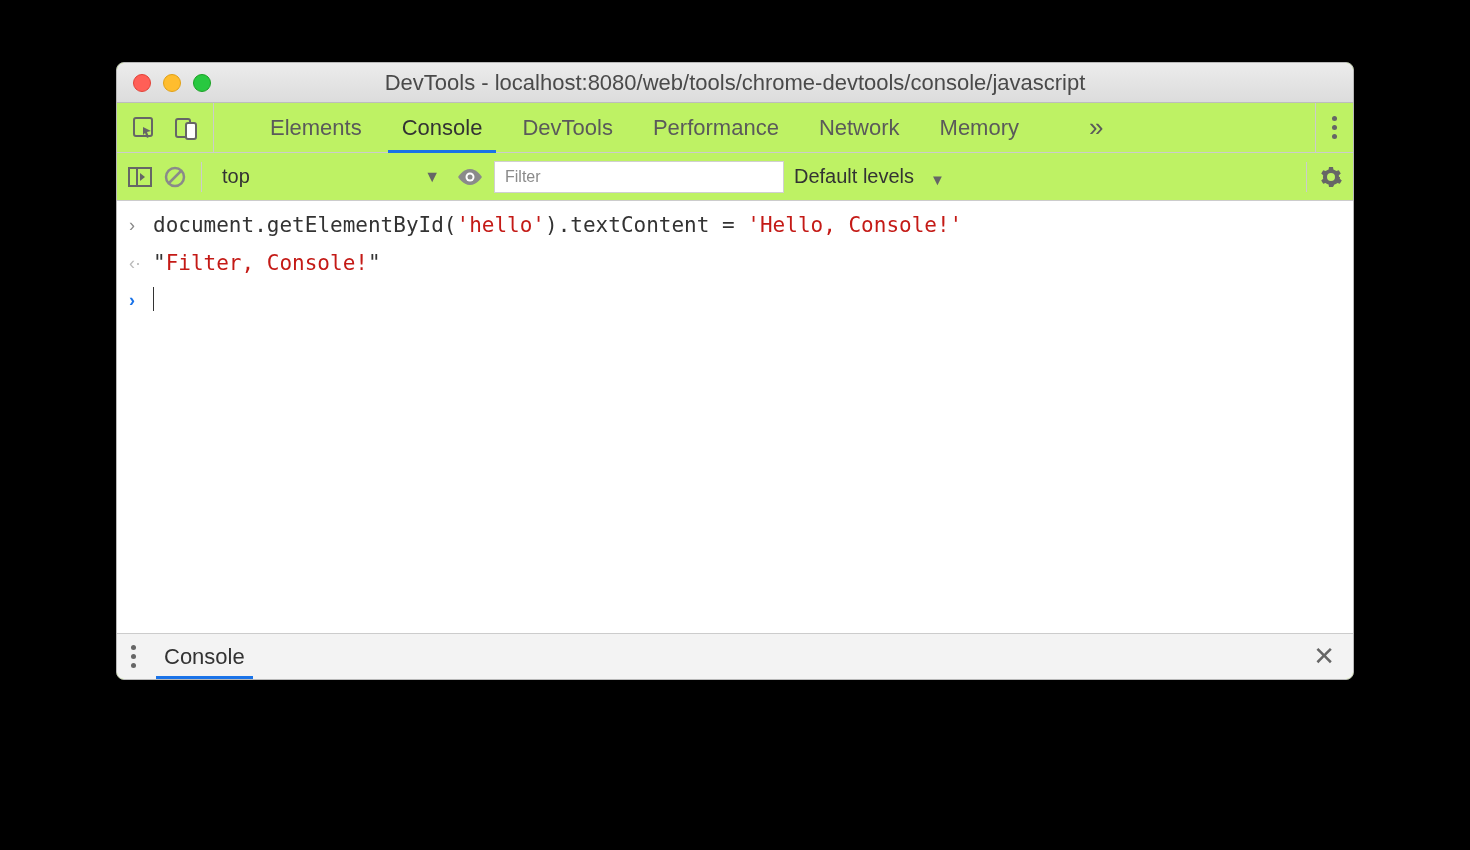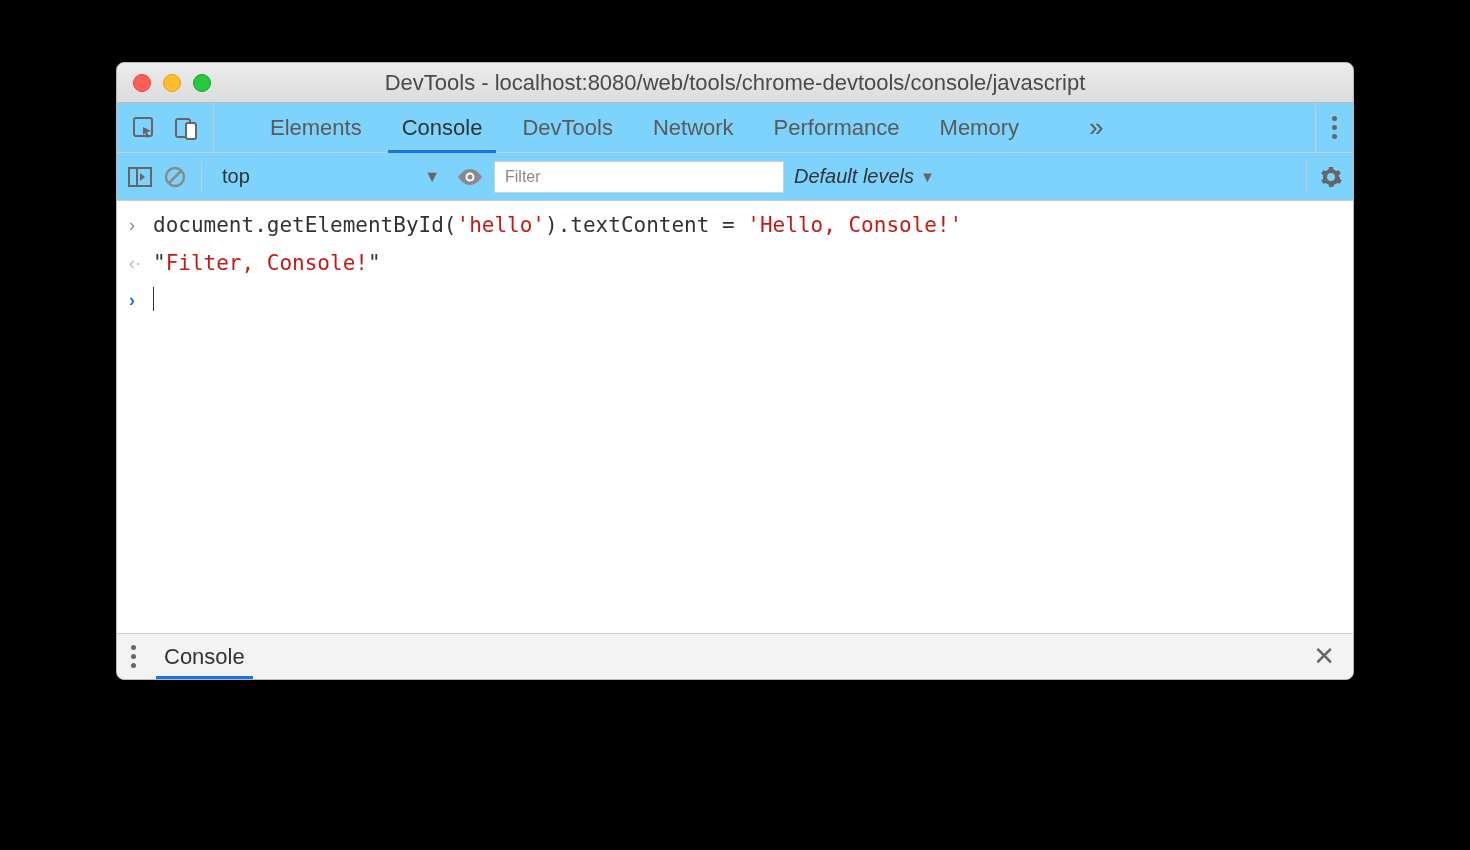--- a/index.html
+++ b/index.html
@@ -8,21 +8,21 @@
     background: #000;
     font-family: -apple-system, "Helvetica Neue", Arial, sans-serif;
     display: flex;
     align-items: flex-start;
     justify-content: center;
     padding-top: 62px;
   }
   .window {
     width: 1238px;
     height: 618px;
-    background: #7dd3fc;
+    background: #bef264;
     border-radius: 8px;
     box-shadow: 0 18px 50px rgba(0,0,0,.55);
     overflow: hidden;
     display: flex;
     flex-direction: column;
     border: 1px solid #b8b8b8;
   }
   
   .titlebar {
     height: 40px;
@@ -122,21 +122,21 @@
   .toolbar input.filter {
     height: 32px;
     width: 290px;
     border: 1px solid #d0d0d0;
     padding: 0 10px;
     font-size: 16px;
     color: #333;
     background: #fff;
   }
   .toolbar input.filter::placeholder { color: #8a8a8a; }
-  .toolbar .levels { display: flex; align-items: center; gap: 6px; color: #333; font-style: italic; }
+  .toolbar .levels { display: flex; align-items: flex-end; gap: 16px; color: #333; }
   .toolbar .growing { flex: 1; }
   .toolbar .gear { padding-left: 12px; border-left: 1px solid #ccc; height: 30px; display:flex; align-items:center; }
   
   .console {
     flex: 1;
     font-family: Menlo, Consolas, monospace;
     font-size: 21px;
     padding: 6px 0;
     overflow: auto;
     background: #fff;
@@ -226,24 +226,24 @@
         <div class="tab">
           <span>Elements</span>
         </div>
         <div class="tab active">
           <span>Console</span>
         </div>
         <div class="tab">
           <span>DevTools</span>
         </div>
         <div class="tab">
+          <span>Performance</span>
+        </div>
+        <div class="tab">
           <span>Network</span>
-        </div>
-        <div class="tab">
-          <span>Performance</span>
         </div>
         <div class="tab">
           <span>Memory</span>
         </div>
       </div>
     <span class="more">»</span>
     <div class="spacer"></div>
     <div class="right">
       <span class="vdots">
           <span></span>

